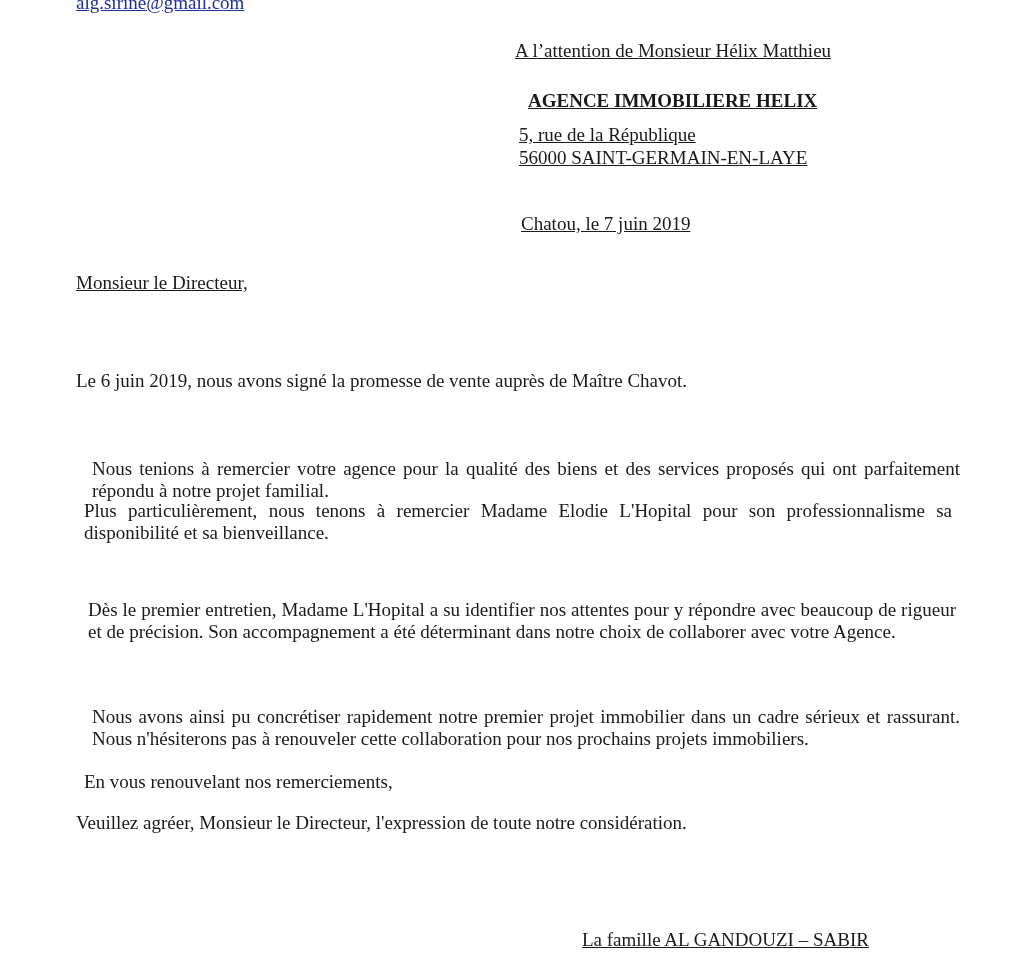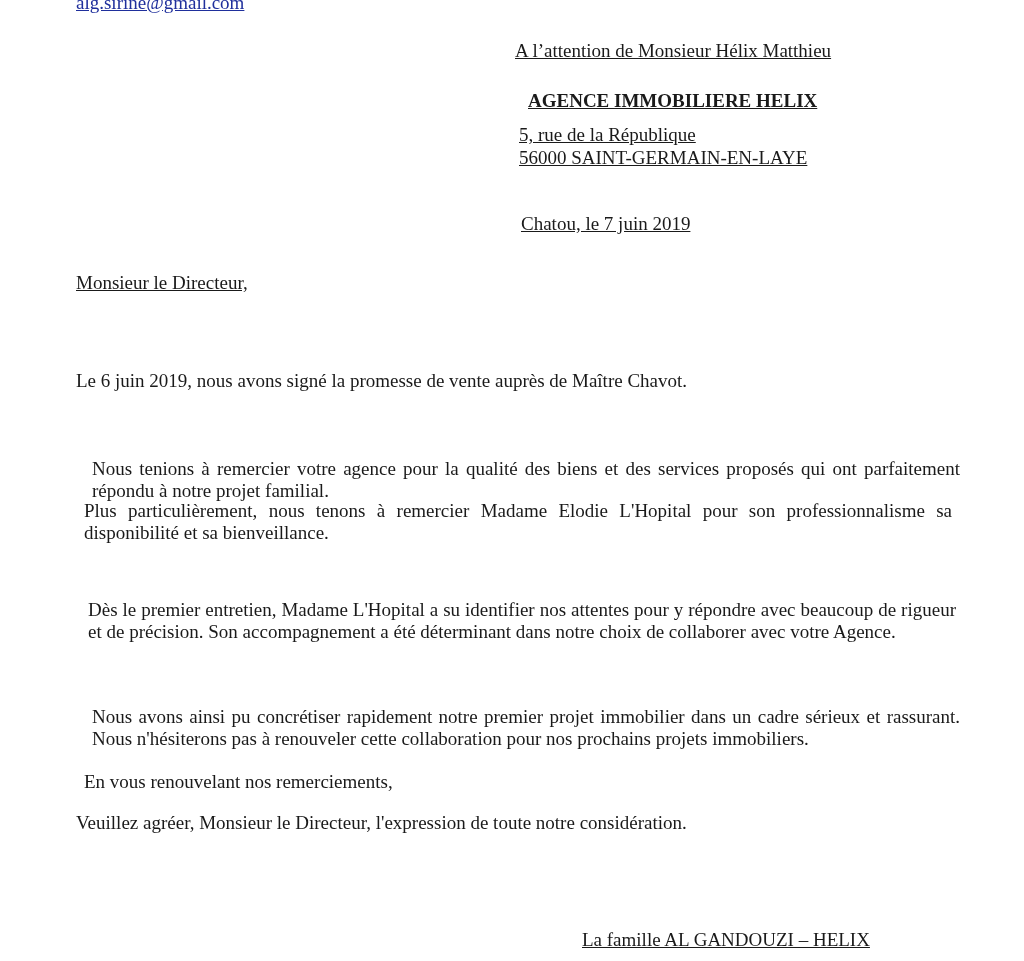--- a/index.html
+++ b/index.html
@@ -43,13 +43,13 @@
 <div>
   <p class="para single" style="top:370px; margin:0;">Le 6 juin 2019, nous avons signé la promesse de vente auprès de Maître Chavot.</p>
   <p class="para" style="top:442px; margin:16px;">Nous tenions à remercier votre agence pour la qualité des biens et des services proposés qui ont parfaitement répondu à notre projet familial.</p>
   <p class="para" style="top:492px; margin:8px;">Plus particulièrement, nous tenons à remercier Madame Elodie L'Hopital pour son professionnalisme sa disponibilité et sa bienveillance.</p>
   <p class="para" style="top:587px; margin:12px;">Dès le premier entretien, Madame L'Hopital a su identifier nos attentes pour y répondre avec beaucoup de rigueur et de précision. Son accompagnement a été déterminant dans notre choix de collaborer avec votre Agence.</p>
   <p class="para" style="top:690px; margin:16px;">Nous avons ainsi pu concrétiser rapidement notre premier projet immobilier dans un cadre sérieux et rassurant. Nous n'hésiterons pas à renouveler cette collaboration pour nos prochains projets immobiliers.</p>
   <p class="para single" style="top:763px; margin:8px;">En vous renouvelant nos remerciements,</p>
   <p class="para single" style="top:812px; margin:0;">Veuillez agréer, Monsieur le Directeur, l'expression de toute notre considération.</p>
 </div>
 
-<div class="abs line" style="left:582px; top:929px;">La famille AL GANDOUZI – HELIX</div>
+<div class="abs line" style="left:582px; top:929px;">La famille AL GANDOUZI – SABIR</div>
 
 </body></html>

